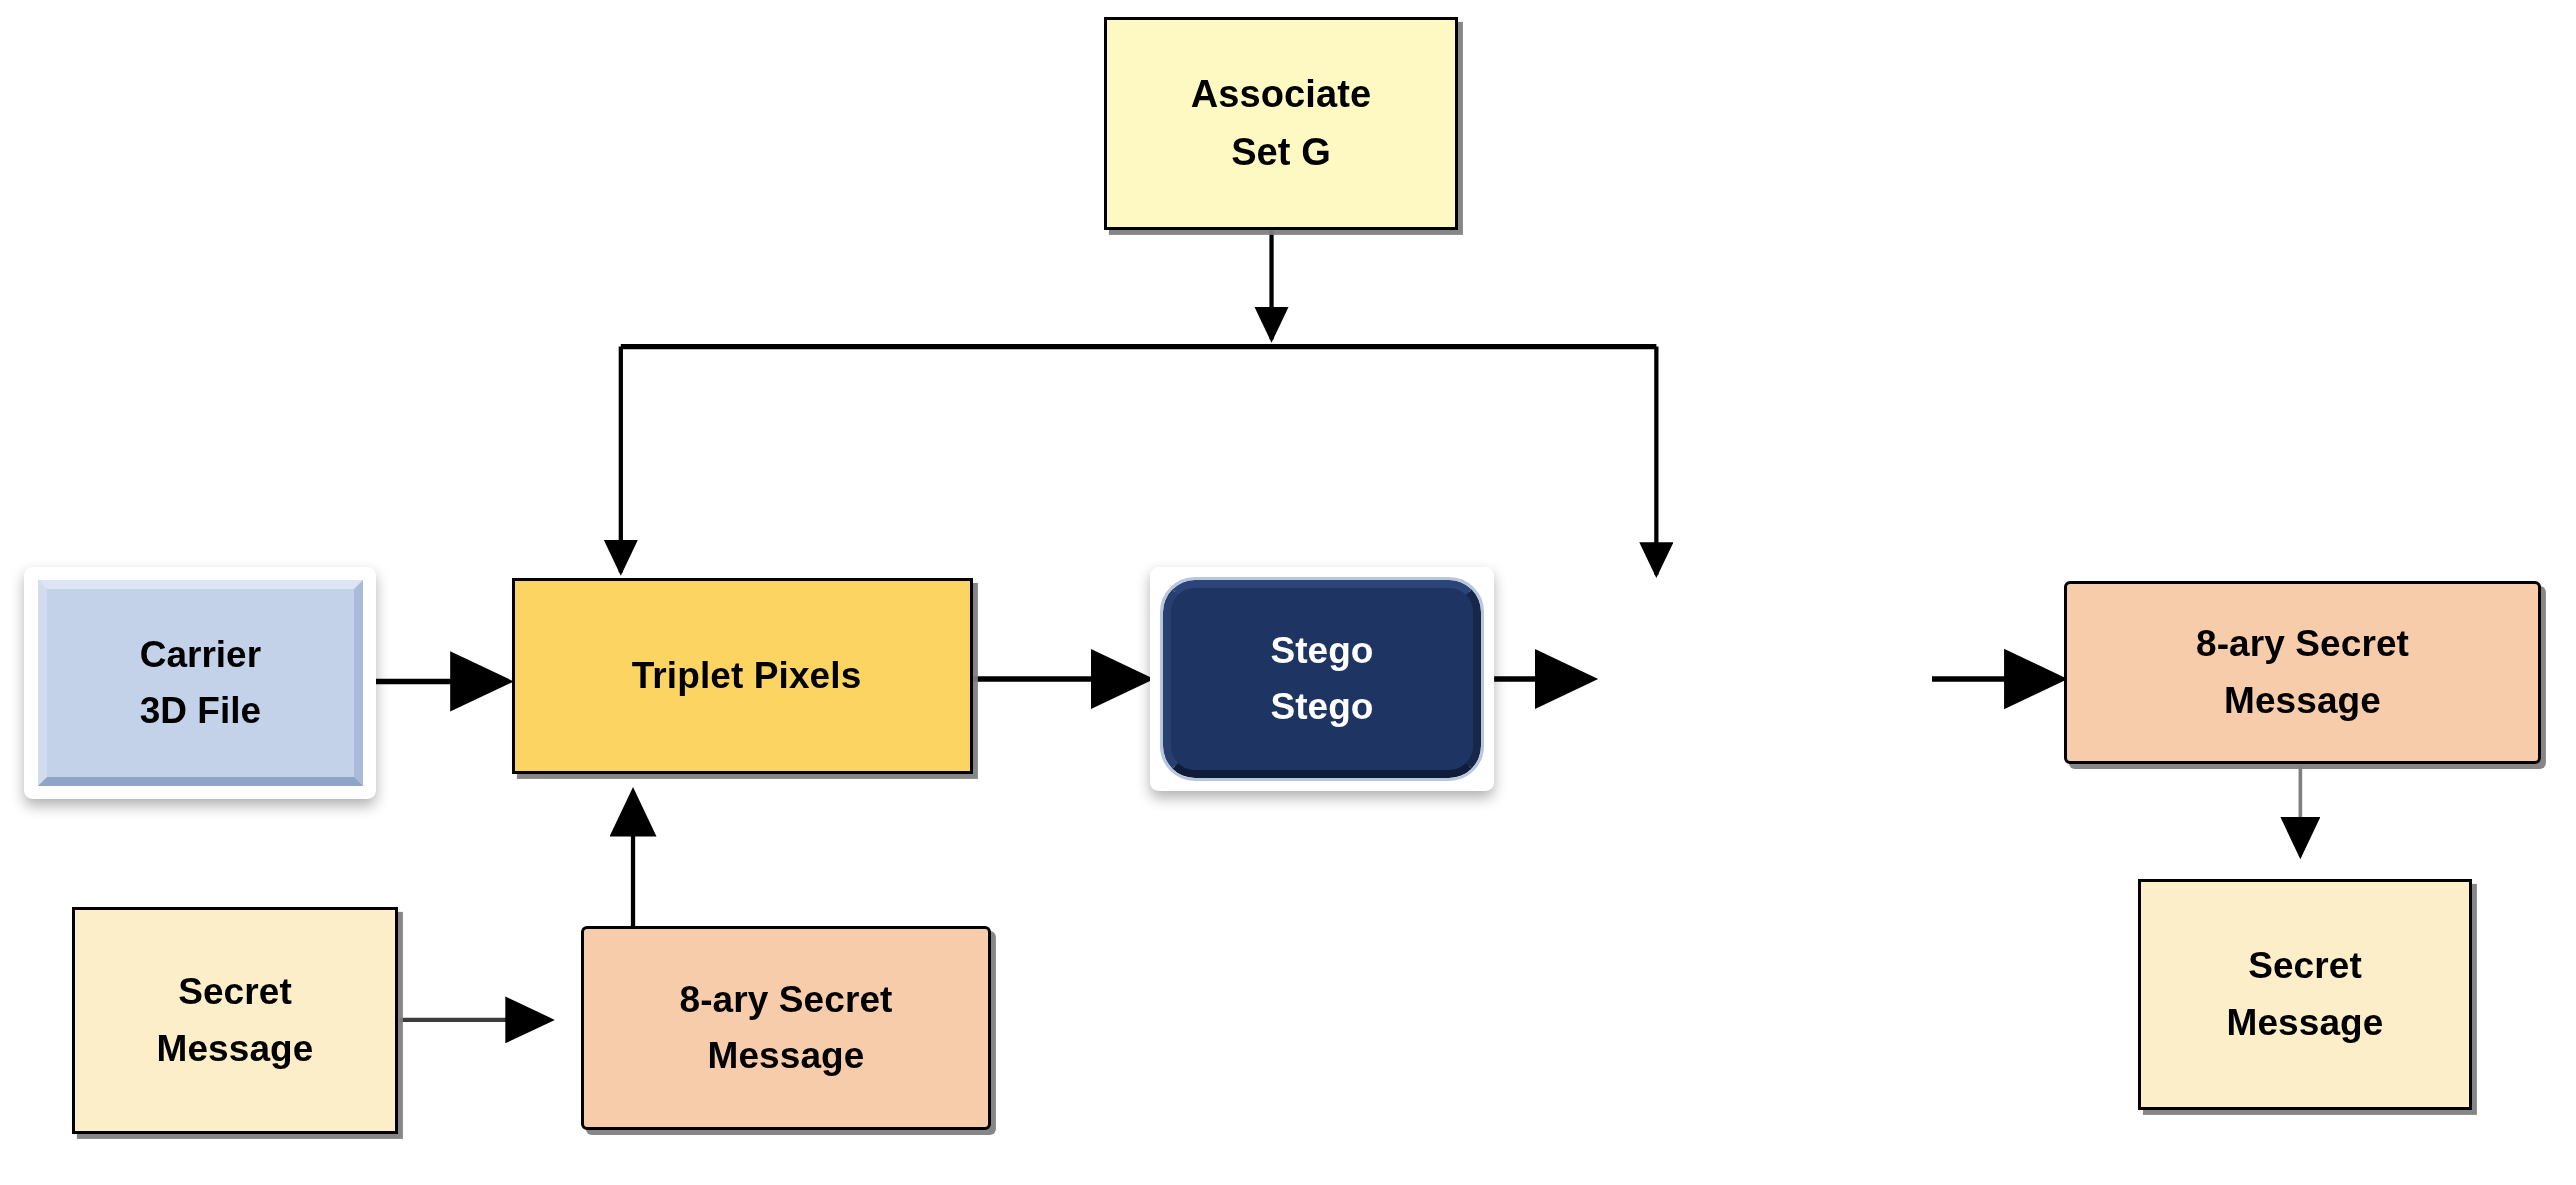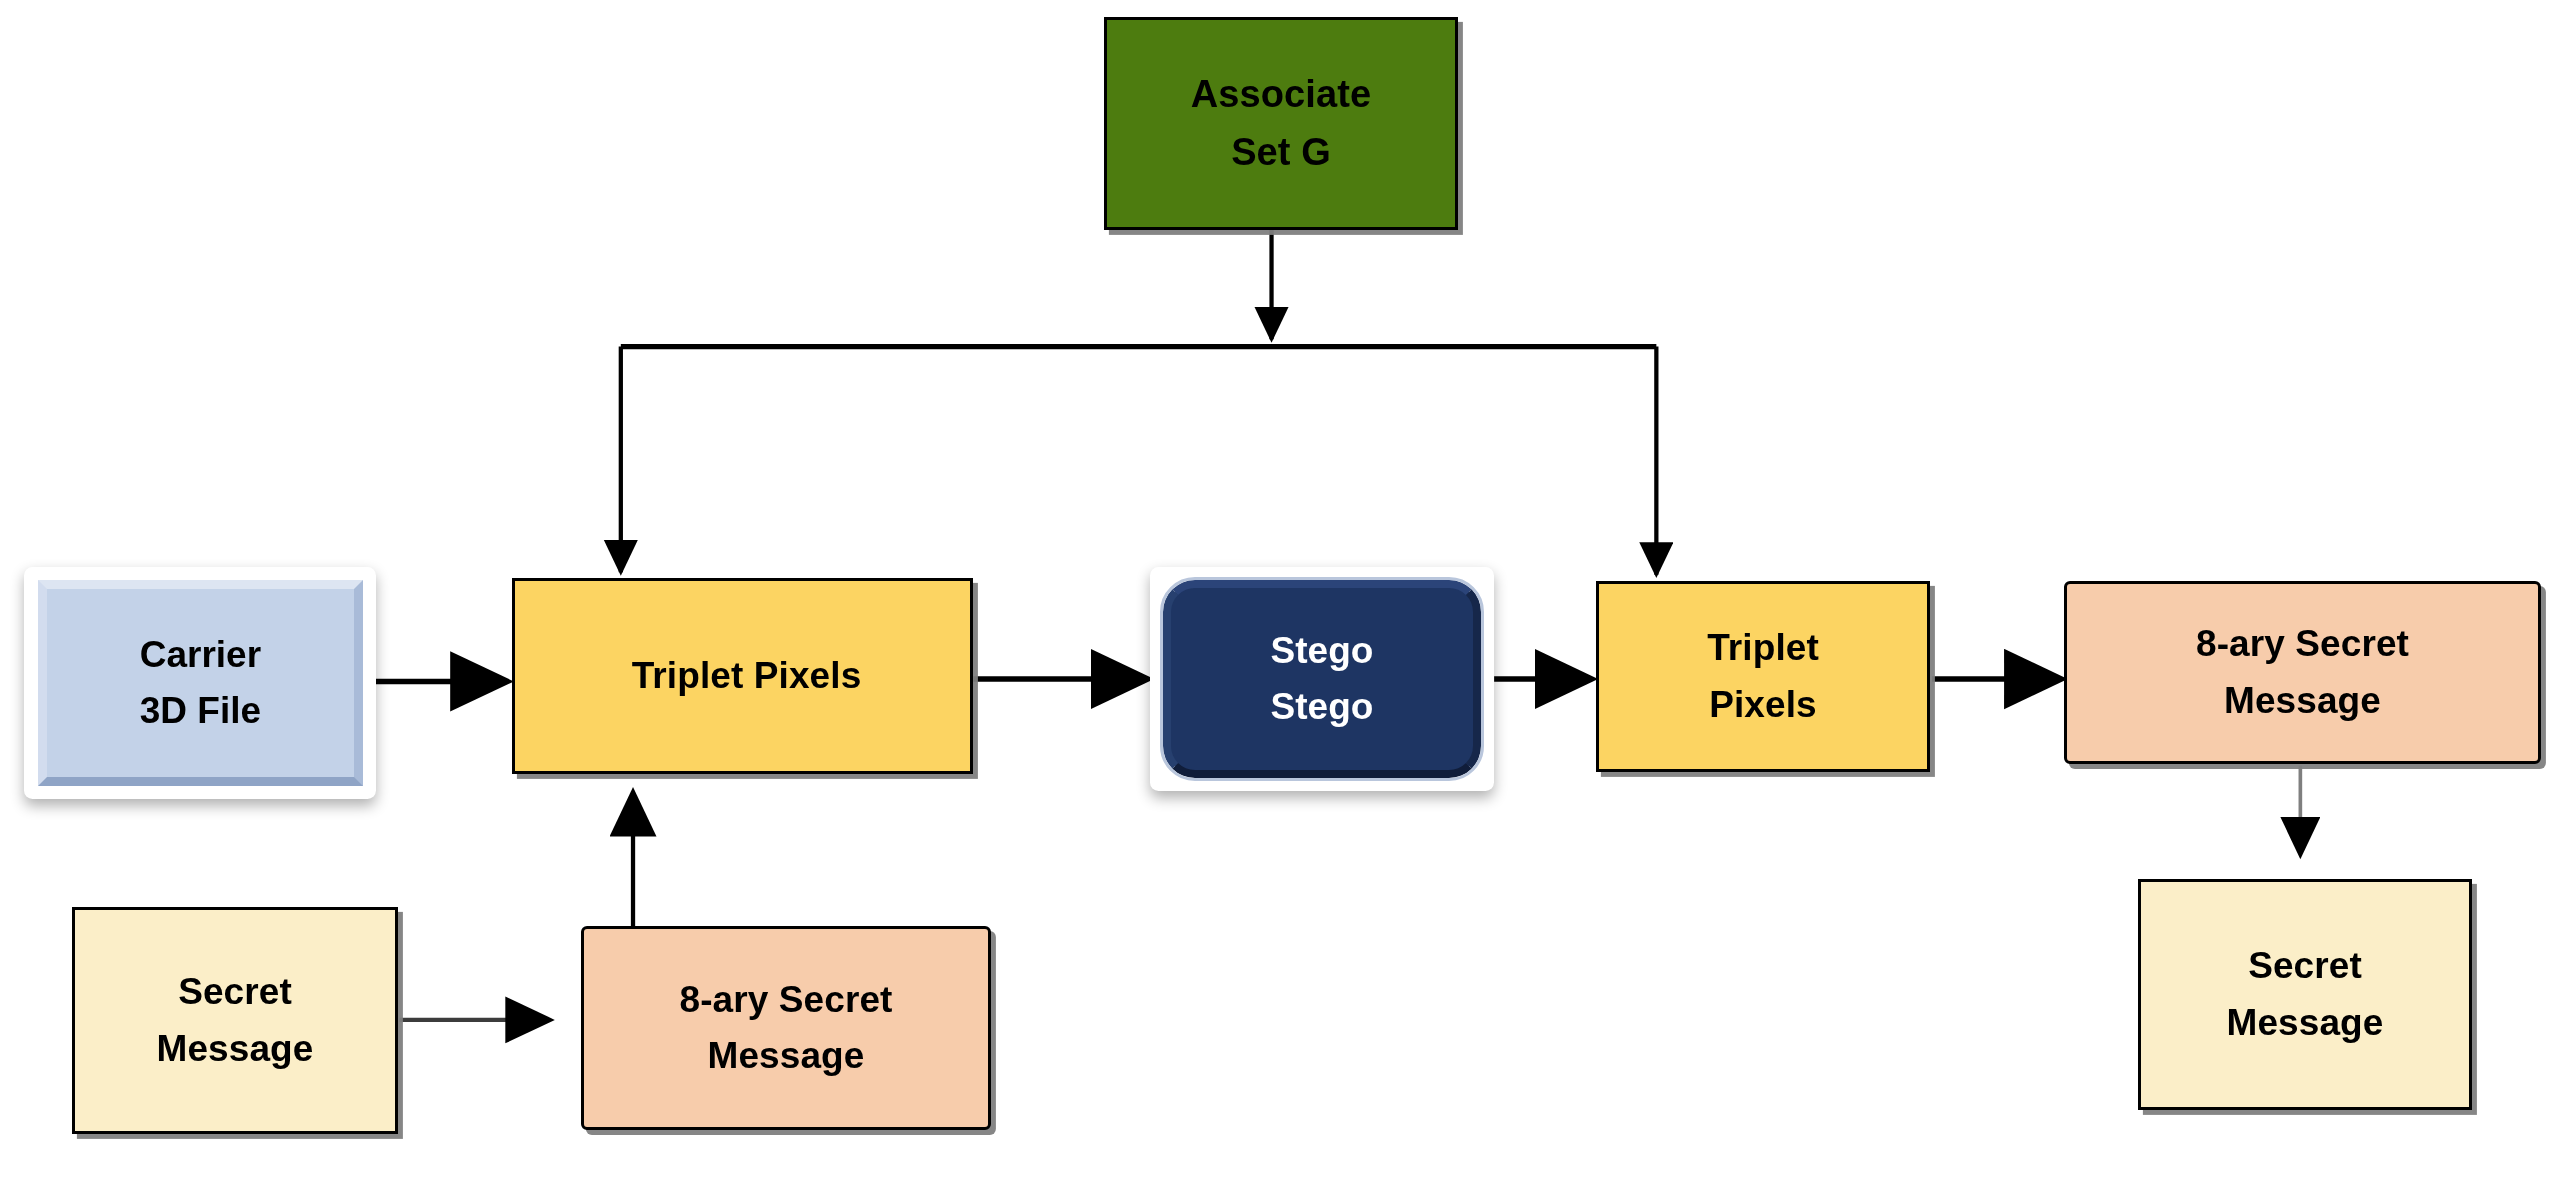--- a/index.html
+++ b/index.html
@@ -28,21 +28,21 @@
     line-height: 1.52;
     letter-spacing: 0.1px;
   }
   .node .line { display: block; white-space: pre; }
 
   
   .flat {
     border: 3px solid #000000;
     box-shadow: 4.9px 4.9px 0 0 rgba(128,128,128,0.95);
   }
-  .green  { background: #4d7c0f; }
+  .green  { background: #fef9c3; }
   .yellow { background: #fcd462; }
   .peach  { background: #f7ccab; border-radius: 6px; }
   .cream  { background: #fbeec8; }
 
   
   .bevel-wrap {
     position: absolute;
     box-sizing: border-box;
     background: #ffffff;
     border-radius: 8.5px;
@@ -162,24 +162,20 @@
     <span class="line">Triplet Pixels</span>
   </div>
 
   <div class="bevel-wrap" style="left:1150px; top:567px; width:344px; height:224px;">
     <div class="bevel-inner bevel-navy" style="font-size:37px;border-radius:32px;">
       <span class="line">Stego</span>
       <span class="line">Stego</span>
     </div>
   </div>
 
-  <div class="node flat yellow" style="left:1596px; top:581px; width:334px; height:191px; font-size:37px;">
-    <span class="line">Triplet</span>
-    <span class="line">Pixels</span>
-  </div>
 
   <div class="node flat peach" style="left:2064px; top:581px; width:477px; height:183px; font-size:37px;">
     <span class="line">8-ary Secret</span>
     <span class="line">Message</span>
   </div>
 
   <div class="node flat cream" style="left:72px; top:907px; width:326px; height:227px; font-size:37px;">
     <span class="line">Secret</span>
     <span class="line">Message</span>
   </div>

